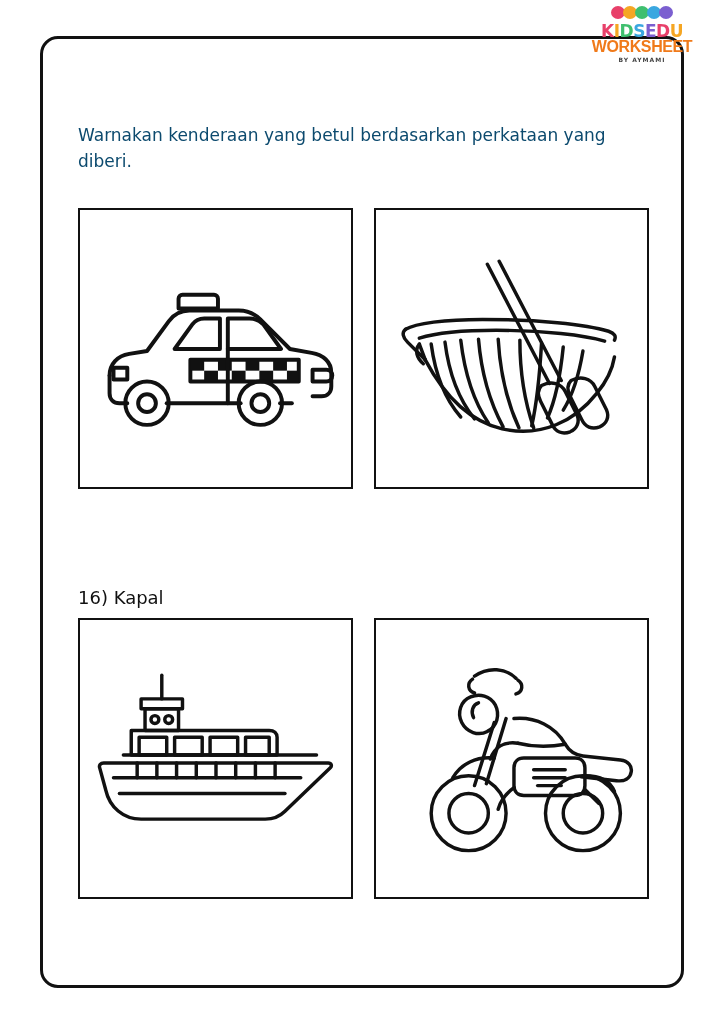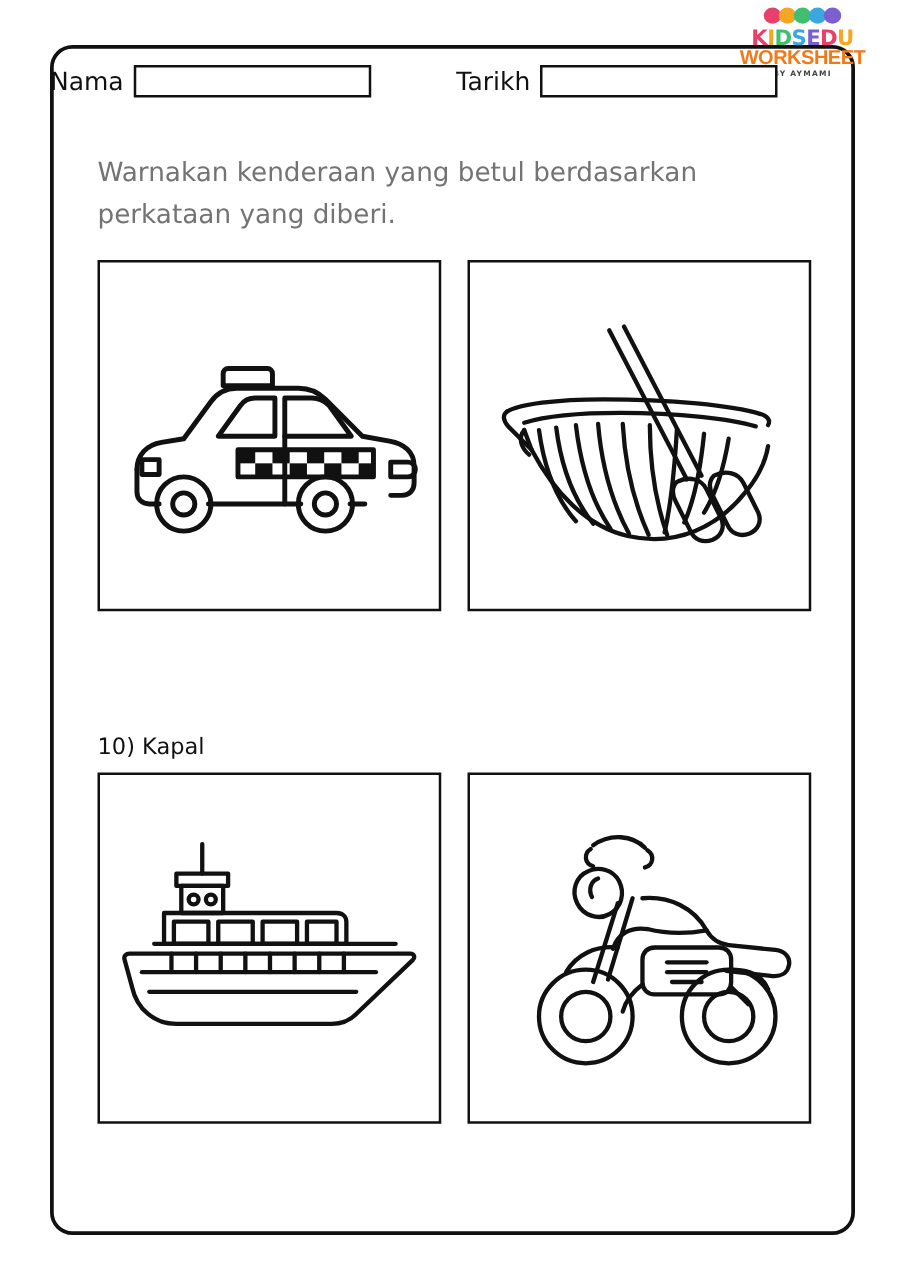--- a/index.html
+++ b/index.html
@@ -110,23 +110,23 @@
   #field-nama .field-box { width: 190px; }
   #field-tarikh { left: 325px; top: 0; }
   #field-tarikh .field-box { width: 190px; }
 
   
   .instruction {
     position: absolute;
     left: 78px;
     top: 122px;
     width: 540px;
-    font-size: 21px;
+    font-size: 17px;
     line-height: 1.55;
-    color: #737373;
+    color: #0c4a6e;
   }
 
   
   .question {
     position: absolute;
     left: 78px;
     width: 560px;
   }
   .q-label {
     font-size: 18px;
@@ -163,30 +163,20 @@
     <div class="bow">
       <span style="background:#e8406a;"></span><span style="background:#f5a623;"></span><span style="background:#3fbf6f;"></span><span style="background:#3aa7e0;"></span><span style="background:#7b5fd0;"></span>
     </div>
     <div class="logo-line1">
       <span class="k">K</span><span class="i">I</span><span class="d">D</span><span class="s">S</span><span class="e">E</span><span class="k">D</span><span class="i">U</span>
     </div>
     <div class="logo-line2">WORKSHEET</div>
     <div class="logo-line3">BY AYMAMI</div>
   </div>
 
-  <div class="field-row">
-    <div class="field" id="field-nama">
-      <span class="field-label">Nama</span>
-      <div class="field-box"></div>
-    </div>
-    <div class="field" id="field-tarikh">
-      <span class="field-label">Tarikh</span>
-      <div class="field-box"></div>
-    </div>
-  </div>
 
   <div class="instruction">Warnakan kenderaan yang betul berdasarkan perkataan yang diberi.</div>
 
   <div class="question" id="question-9">
     <div class="choices">
 
       <div class="choice-box left">
         <svg viewBox="0 0 275 281" xmlns="http://www.w3.org/2000/svg">
           <g fill="none" stroke="#111" stroke-width="4" stroke-linejoin="round" stroke-linecap="round">
 
@@ -254,21 +244,21 @@
 
             <path d="M44 136 c-5 6 -3 14 4 20"></path>
           </g>
         </svg>
       </div>
 
     </div>
   </div>
 
   <div class="question" id="question-10">
-    <div class="q-label">10) Kapal</div>
+    <div class="q-label">16) Kapal</div>
     <div class="choices">
 
       <div class="choice-box left">
         <svg viewBox="0 0 275 281" xmlns="http://www.w3.org/2000/svg">
           <g fill="none" stroke="#111" stroke-width="3.5" stroke-linejoin="round" stroke-linecap="round">
 
             <path d="M83 56 v24"></path>
 
             <path d="M62 80 h42 v10 h-42 z"></path>
             <path d="M66 90 h34 v22 h-34 z"></path>

